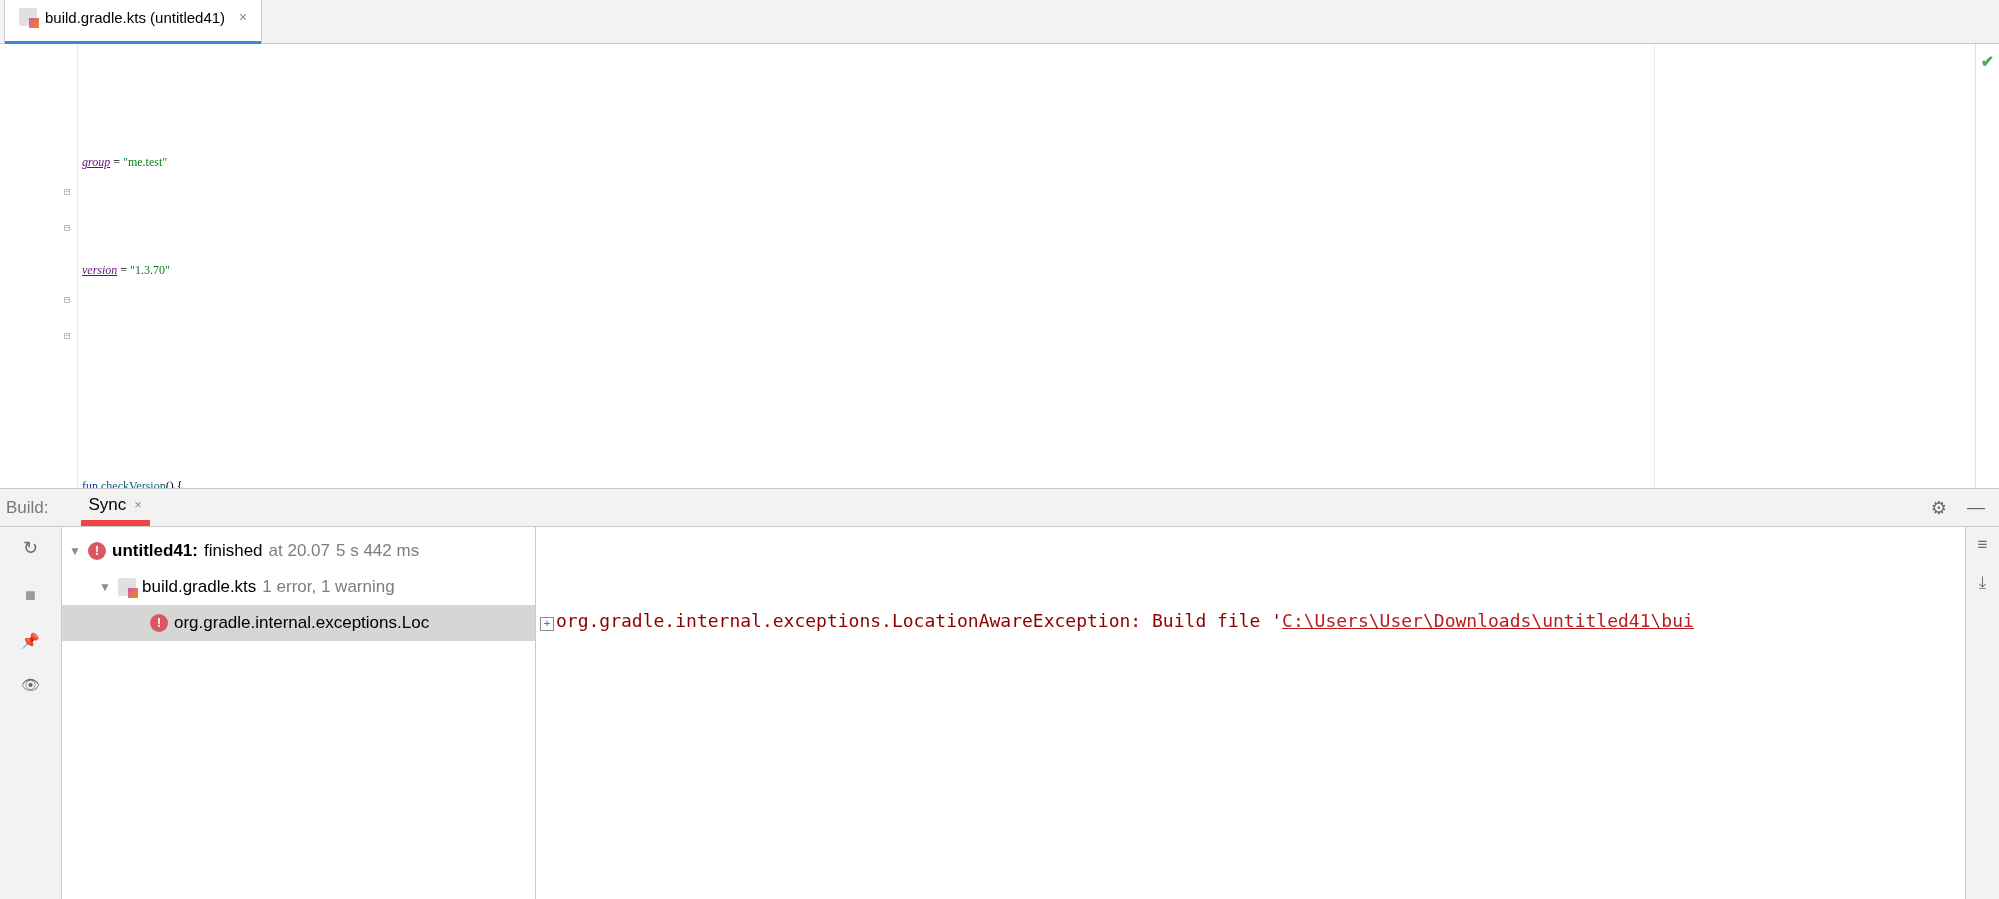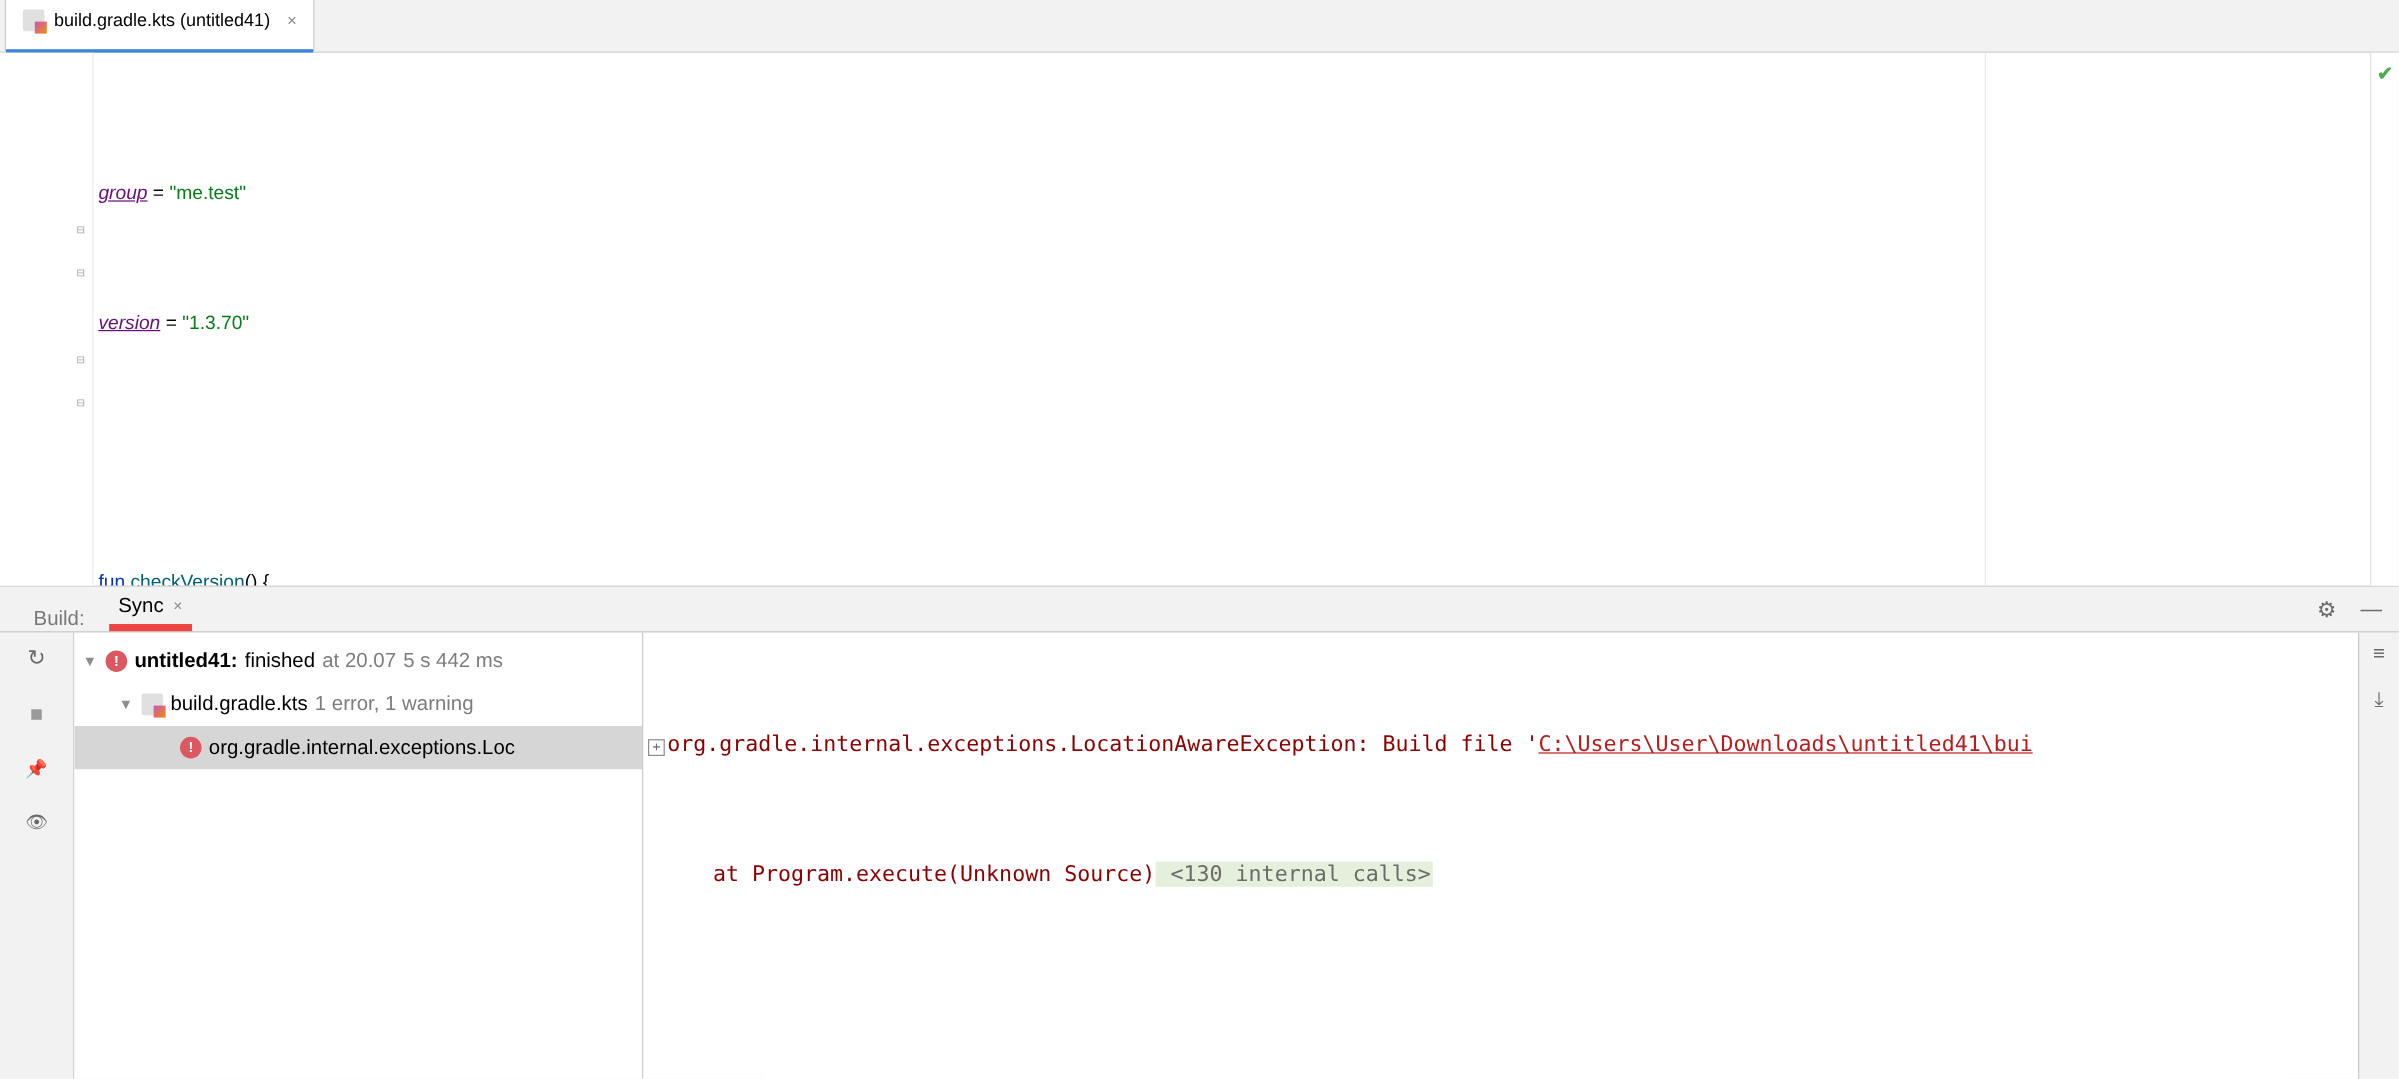--- a/index.html
+++ b/index.html
@@ -78,22 +78,22 @@
     position: absolute;
     left: 64px;
     width: 12px; height: 12px;
     color: #a9a9a9;
     font-size: 11px;
     line-height: 12px;
   }
 
   .code {
     flex: 1;
-    font-family: Liberation Sans, sans-serif;
-    font-size: 16px;
+    font-family: Liberation Serif, serif;
+    font-size: 12px;
     line-height: 36px;
     padding-top: 28px;
     padding-left: 4px;
     white-space: pre;
     position: relative;
     width: 1568px;
     overflow: hidden;
   }
   .code .line { height: 36px; display: flex; position: relative; }
 
@@ -110,24 +110,25 @@
     width: 1px;
     background: #e8e8e8;
   }
 
   
   .build-header {
     height: 38px;
     background: #f2f2f2;
     border-bottom: 1px solid #c9c9c9;
     display: flex;
-    align-items: flex-end;
-    padding-left: 28px;
+    align-items: center;
+    padding-left: 6px;
     font-size: 17px;
     position: relative;
+    gap: 12px;
   }
   .build-header .label { color: #787878; margin-right: 20px; }
   .build-header .subtab {
     height: 100%;
     display: flex;
     align-items: center;
     padding: 0 8px;
     border-bottom: 6px solid #ef4444;
     position: relative;
     color: #000;
@@ -325,21 +326,20 @@
       <span class="tree-dim">  1 error, 1 warning</span>
     </div>
     <div class="tree-row sel" style="padding-left:88px">
       <span class="tree-err-icon">!</span>
       <span>org.gradle.internal.exceptions.Loc</span>
     </div>
   </div>
 
   <div class="build-console">
     <div class="cline"><span class="expand-box">+</span><span>org.gradle.internal.exceptions.LocationAwareException: Build file '</span><span class="link">C:\Users\User\Downloads\untitled41\bui</span></div>
-    <div class="cline"> <span>    at Program.execute(Unknown Source)</span><span class="green-box"> &lt;130 internal calls&gt;</span></div>
     
     
     
     
     
     
     
   </div>
 
   <div class="build-right-strip">

